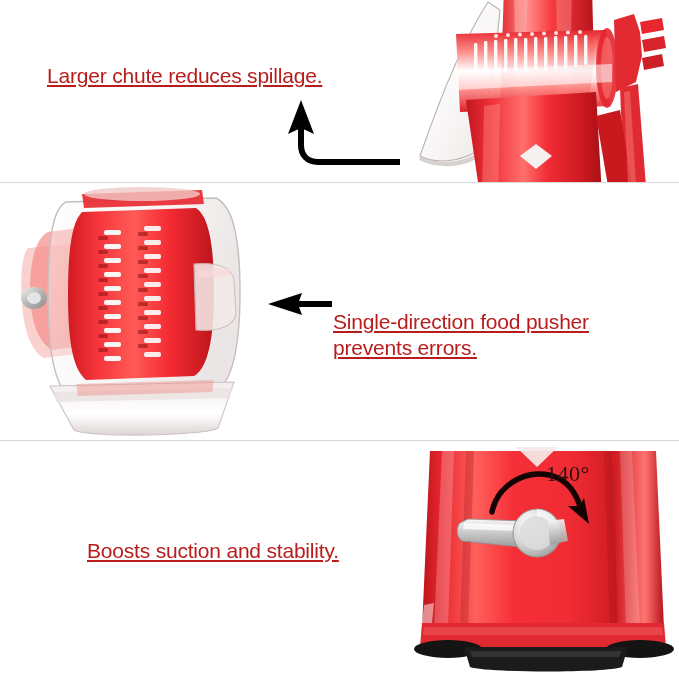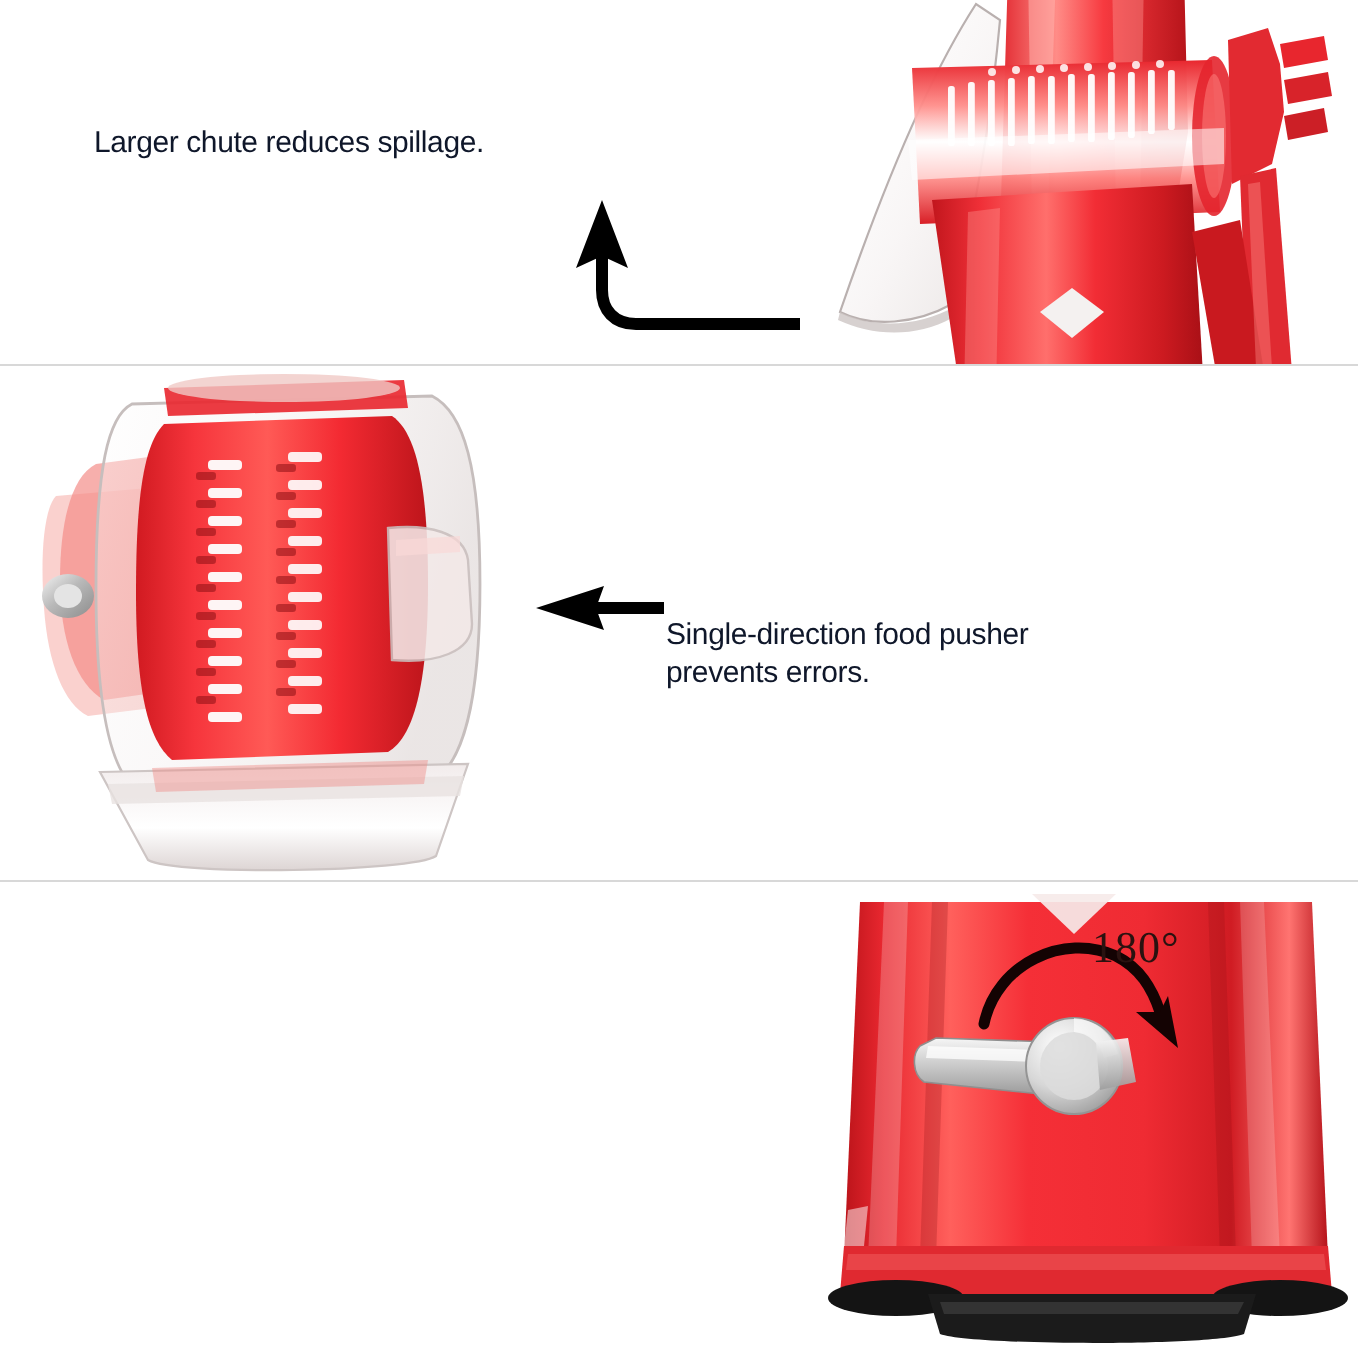--- a/index.html
+++ b/index.html
@@ -33,27 +33,28 @@
     left: 0;
     width: 679px;
     height: 1px;
     background: #d8d8d8;
   }
   #divider-1 { top: 182px; }
   #divider-2 { top: 440px; }
 
   .caption {
     position: absolute;
-    color: #0f172a;
+    color: #b91c1c;
     font-family: "Liberation Sans", sans-serif;
-    font-size: 15px;
+    font-size: 21px;
     font-weight: 400;
     line-height: 1.25;
     letter-spacing: -0.2px;
     white-space: pre-line;
+    text-decoration: underline;
   }
   #caption-1 { left: 47px;  top: 63px; }
   #caption-2 { left: 333px; top: 293px; margin-top: 16px; }
   #caption-3 { left: 87px;  top: 538px; }
 
   .arrow-svg { position: absolute; overflow: visible; }
   #arrow-elbow  { left: 276px; top: 100px; }
   #arrow-left   { left: 268px; top: 292px; }
   #arrow-rotate { left: 488px; top: 462px; }
 
@@ -343,17 +344,18 @@
       </g>
 
       <path d="M16,164 L26,162 L24,182 L14,182 Z" fill="#ffffff" opacity="0.5"></path>
     </svg>
 
     <svg class="arrow-svg" id="arrow-rotate" width="110" height="76" viewBox="0 0 110 76" style="top:21px;">
       <path d="M4,50 C10,20 44,4 70,16 C82,22 88,32 92,44" stroke="#140303" stroke-width="5.5" fill="none" stroke-linecap="round"></path>
       <polygon points="101,62 80,44 92,44 96,36" fill="#140303"></polygon>
     </svg>
 
-    <div class="degree-label" style="top:20px;">180°</div>
-
+    <div class="degree-label" style="top:20px;">140°</div>
+
+    <div class="caption" id="caption-3" style="top:97px;">Boosts suction and stability.</div>
   </div>
 
 </div>
 
 </body></html>

